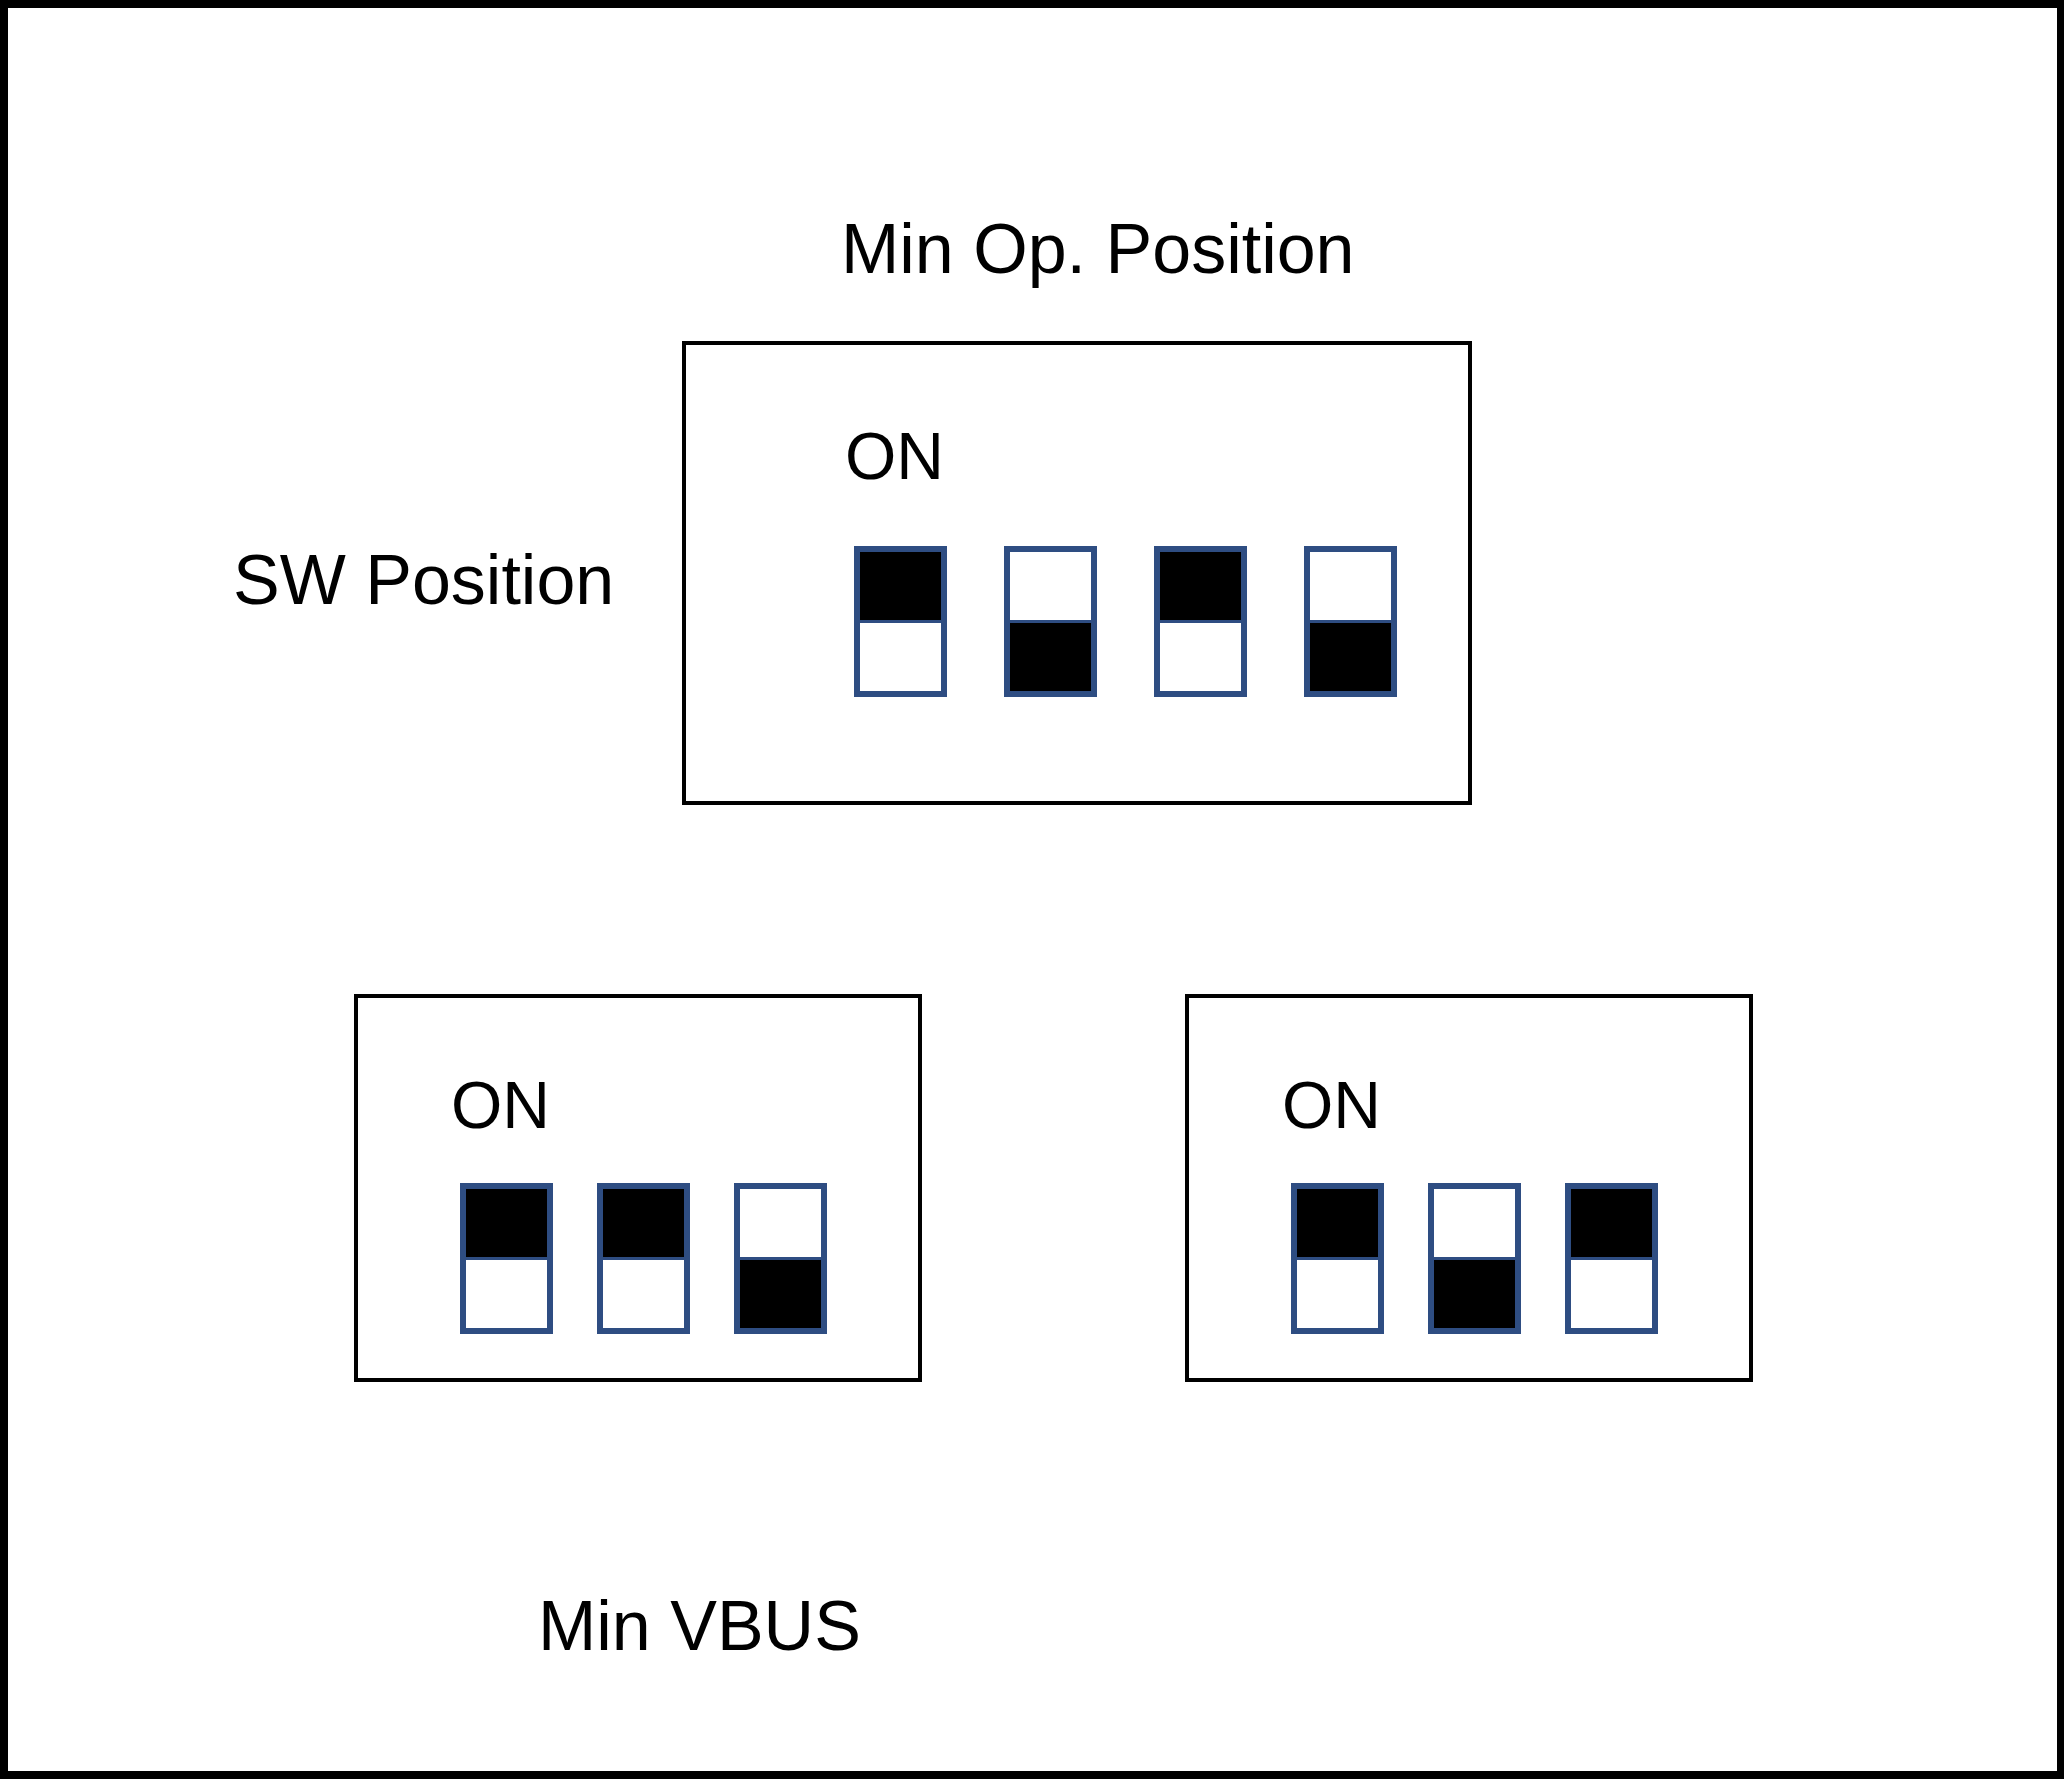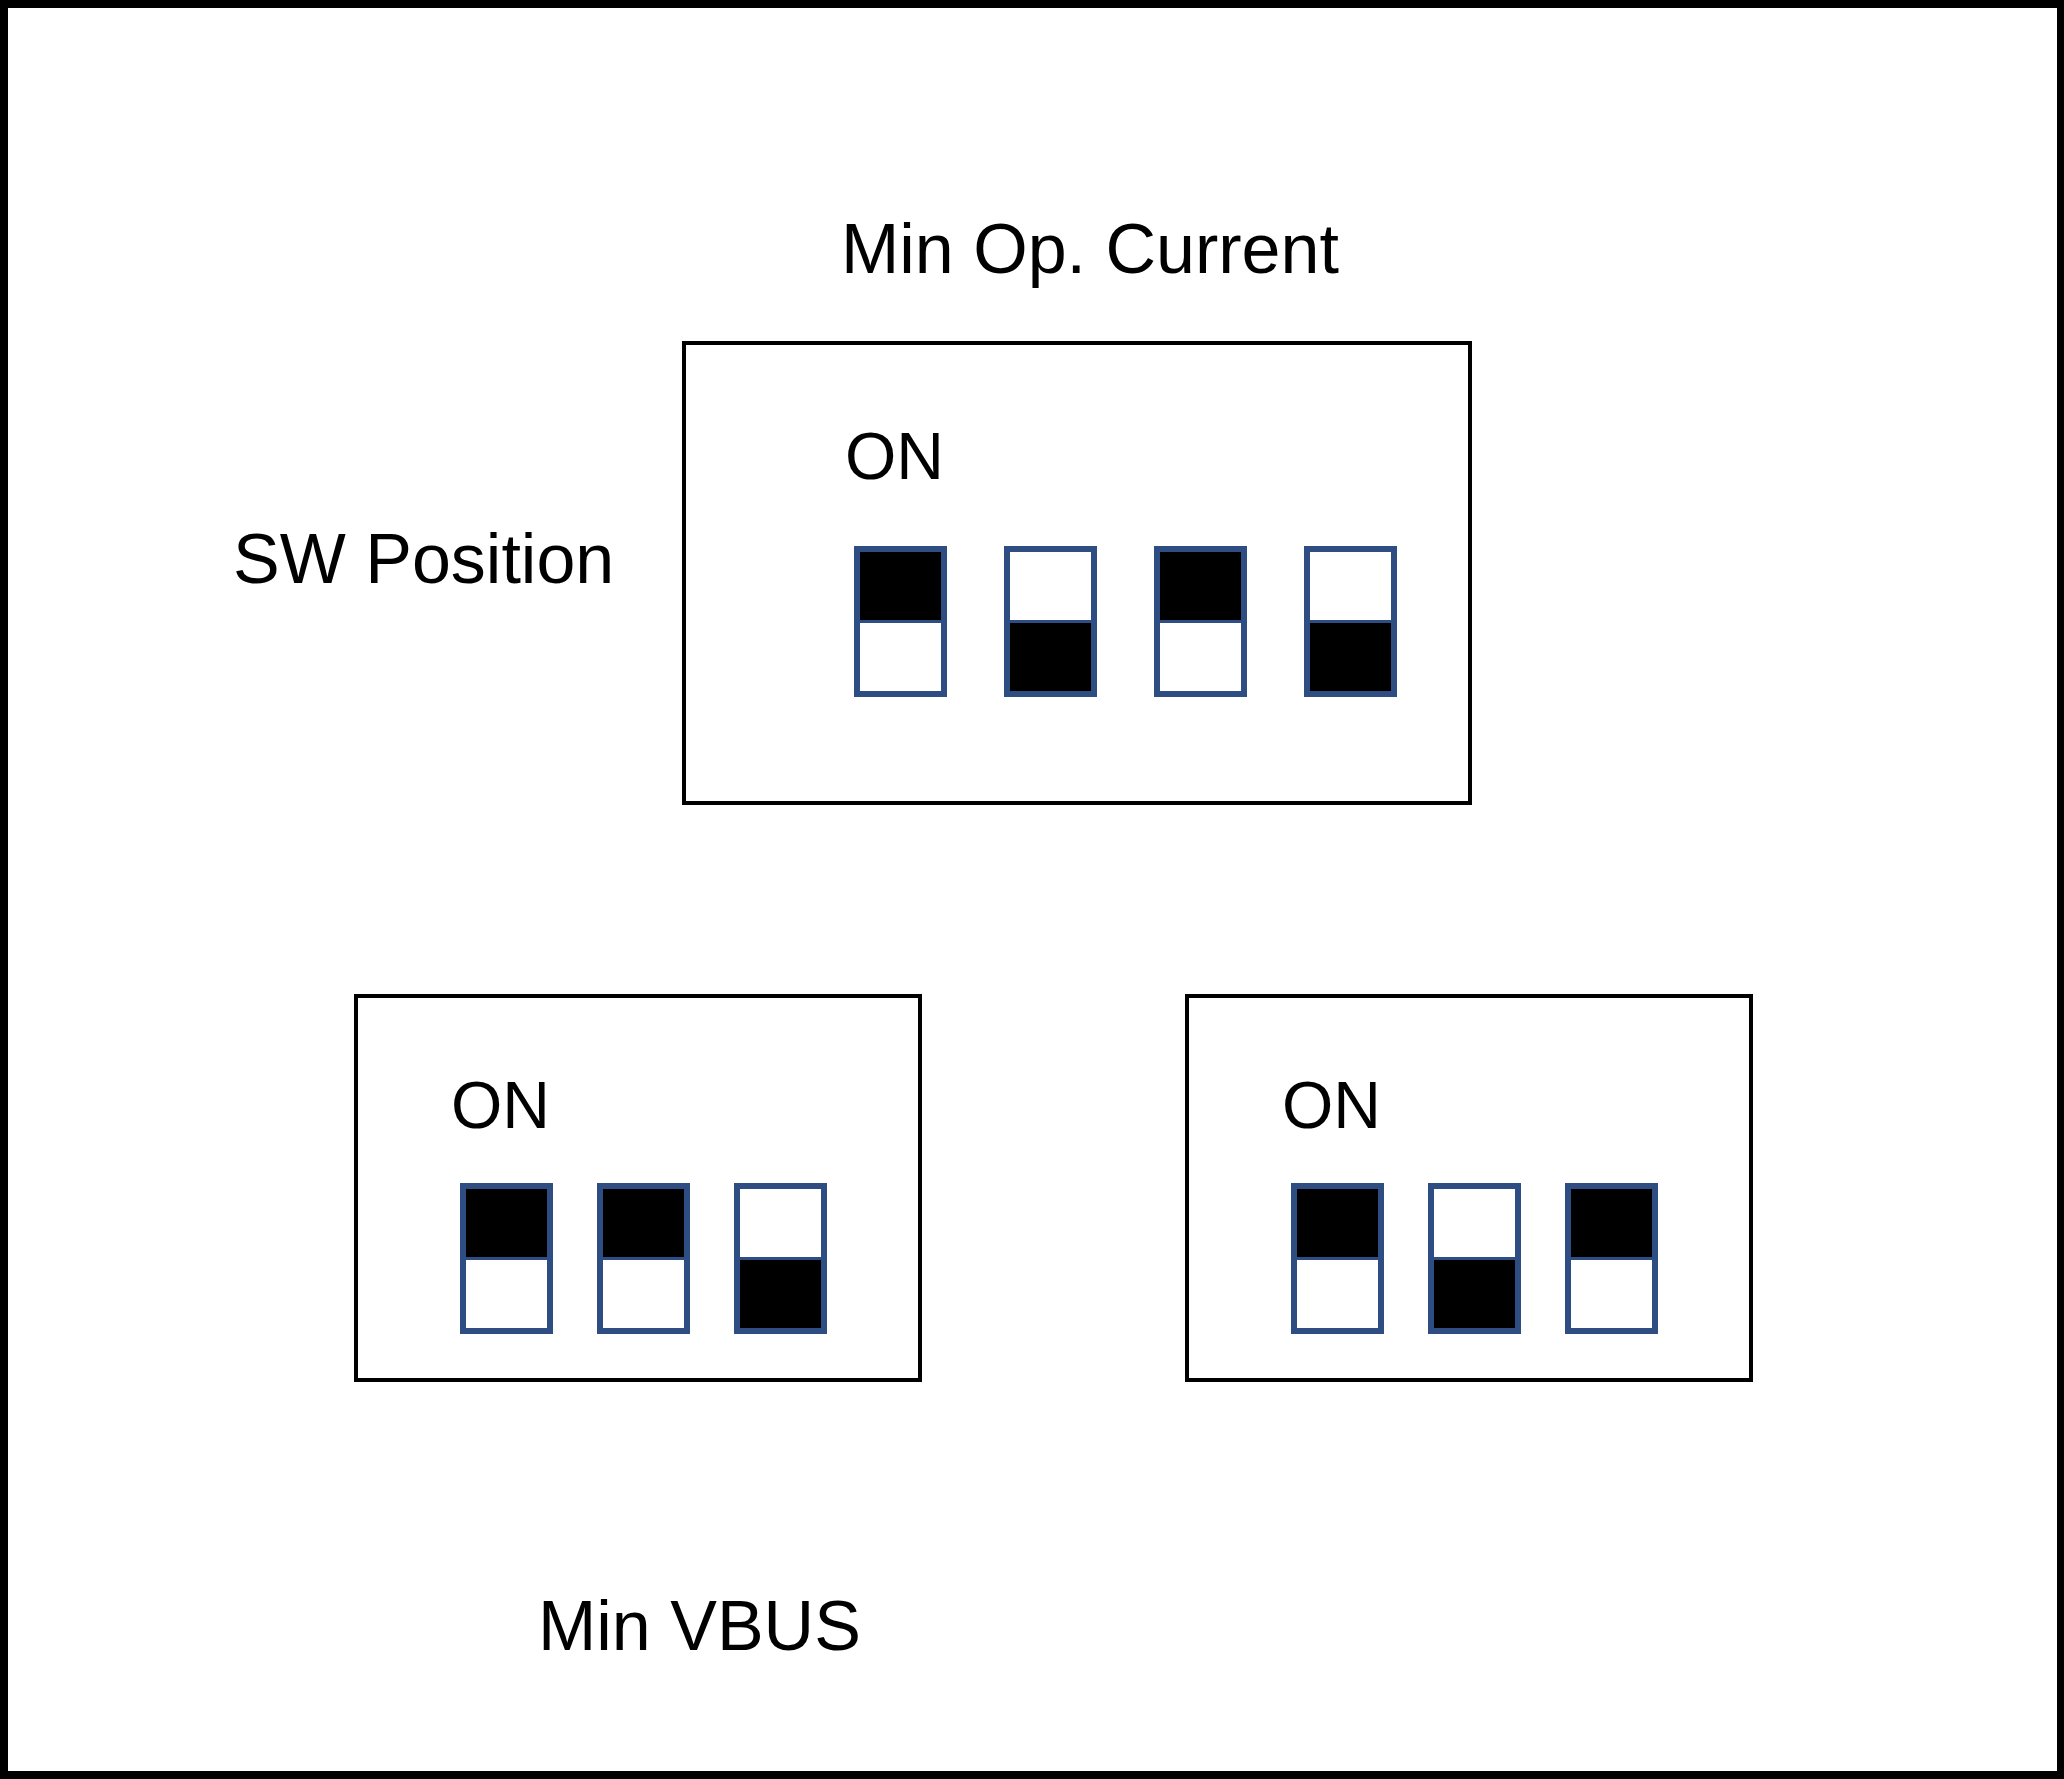--- a/index.html
+++ b/index.html
@@ -24,21 +24,21 @@
   
   .lbl {
     position: absolute;
     color: #000000;
     white-space: nowrap;
     font-weight: 400;
     line-height: 1;
   }
 
   .title-text   { font-size: 70px; }
-  .side-text    { font-size: 70px; }
+  .side-text    { font-size: 70px; margin-top: 21px; }
   .caption-text { font-size: 70px; }
   .on-text      { font-size: 66px; }
 
   
   .sw-box {
     position: absolute;
     background: #ffffff;
     border: 4.7px solid #000000;
     box-sizing: border-box;
     text-align: right;
@@ -71,21 +71,21 @@
   
   .dip-half.top {
     border-bottom: 3.8px solid #2E4D82;
   }
 </style>
 </head>
 <body>
 
 <div id="page">
 
-  <div class="lbl title-text" style="left:833px; top:206px;">Min Op. Current</div>
+  <div class="lbl title-text" style="left:833px; top:206px;">Min Op. Position</div>
 
   <div class="lbl side-text" style="left:225px; top:516px;">SW Position</div>
 
   <div class="sw-box" style="left:674px; top:333px; width:790px; height:464px;">
 
     <div class="lbl on-text" style="left:159px; top:78px;">ON</div>
 
     <div class="sw-row" style="left:168px; top:201px; gap:57px;">
 
       <div class="dip">

